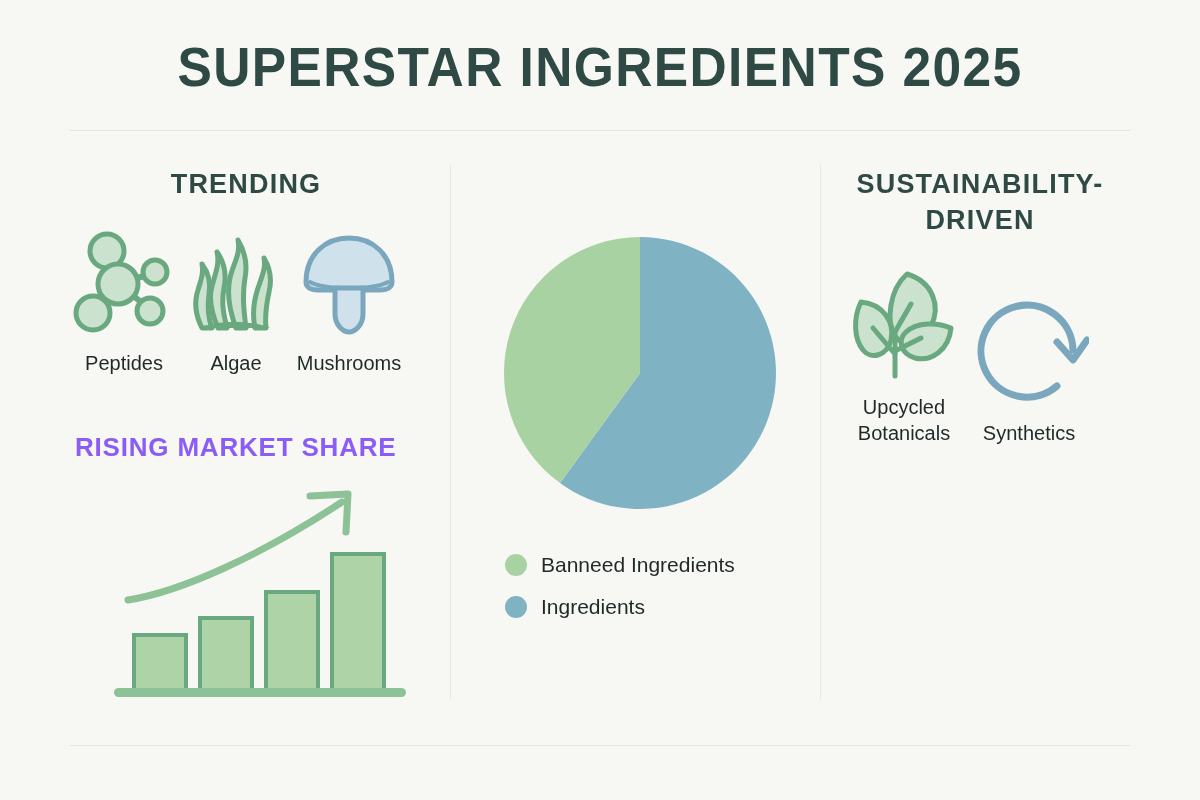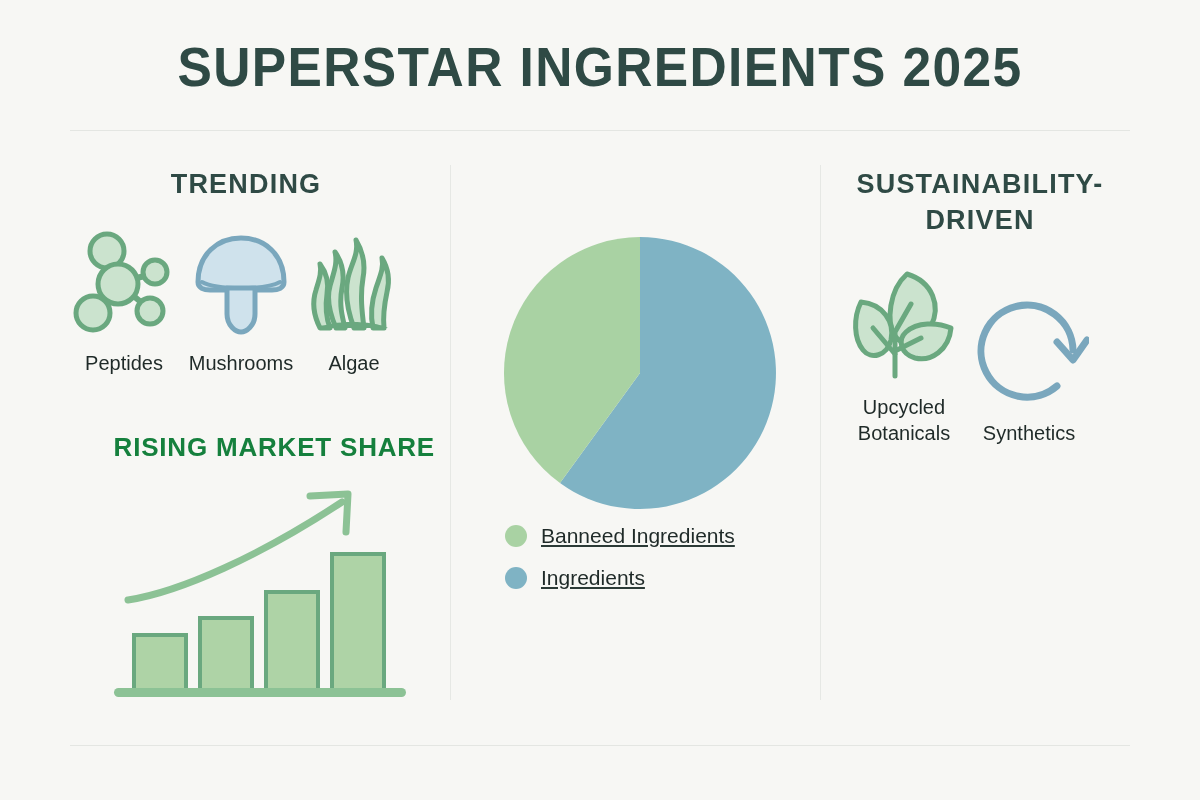--- a/index.html
+++ b/index.html
@@ -106,44 +106,43 @@
     text-align: center;
     white-space: pre-line;
   }
 
   
   .sub-head {
     position: absolute;
     left: 75px;
     top: 430px;
     width: 360px;
-    text-align: right;
+    text-align: left;
     font-size: 26px;
     line-height: 34px;
     font-weight: 700;
     letter-spacing: 0.8px;
-    color: #15803d;
+    color: #8b5cf6;
   }
   .bar-wrap {
     position: absolute;
     left: 110px;
     top: 480px;
   }
 
   
   .pie-wrap {
     position: absolute;
     left: 500px;
     top: 233px;
   }
   .legend {
     position: absolute;
     left: 505px;
-    top: 523px;
-    text-decoration: underline;
+    top: 552px;
   }
   .legend-item {
     display: flex;
     align-items: center;
     margin-bottom: 16px;
   }
   .legend-dot {
     width: 22px;
     height: 22px;
     border-radius: 50%;
@@ -203,43 +202,43 @@
             <circle cx="23" cy="85" r="17"></circle>
             <circle cx="80" cy="83" r="13"></circle>
           </g>
         </svg>
       </span>
       <span class="icon-label">Peptides</span>
     </div>
 
     <div class="icon-cell">
       <span class="glyph">
-        <svg width="110" height="110" viewBox="0 0 110 110">
-          <path d="M12 54 C12 26 32 10 55 10 C78 10 98 26 98 54 C98 60 92 62 86 62 L24 62 C18 62 12 60 12 54 Z" fill="#cfe2ec" stroke="#7aa7bd" stroke-width="5" stroke-linejoin="round"></path>
-          <path d="M16 54 C30 62 80 62 94 54" fill="none" stroke="#7aa7bd" stroke-width="4" stroke-linecap="round"></path>
-          <path d="M41 60 L41 86 C41 98 50 104 55 104 C60 104 69 98 69 86 L69 60 Z" fill="#cfe2ec" stroke="#7aa7bd" stroke-width="5" stroke-linejoin="round"></path>
-        </svg>
-      </span>
-      <span class="icon-label">Mushrooms</span>
-    </div>
-
-    <div class="icon-cell">
-      <span class="glyph">
         <svg width="100" height="110" viewBox="0 0 100 110">
           <g fill="#cbe3ce" stroke="#6aa87f" stroke-width="5" stroke-linejoin="round" stroke-linecap="round">
             <path d="M50 100 C44 84 40 68 44 50 C47 36 55 26 52 12 C58 22 62 34 59 50 C56 68 58 84 60 100 Z"></path>
             <path d="M32 100 C26 86 22 72 26 58 C29 46 34 36 31 24 C38 34 41 46 38 60 C35 76 38 88 41 100 Z"></path>
             <path d="M69 100 C66 86 68 72 72 60 C76 48 80 40 78 30 C84 40 86 52 83 64 C80 78 79 90 80 100 Z"></path>
             <path d="M16 100 C10 88 8 74 12 62 C15 52 18 44 16 36 C22 44 25 54 23 66 C21 80 23 92 26 100 Z"></path>
           </g>
           <path d="M14 100 C28 92 68 92 84 100 Z" fill="#6aa87f"></path>
         </svg>
       </span>
       <span class="icon-label">Algae</span>
     </div>
+
+    <div class="icon-cell">
+      <span class="glyph">
+        <svg width="110" height="110" viewBox="0 0 110 110">
+          <path d="M12 54 C12 26 32 10 55 10 C78 10 98 26 98 54 C98 60 92 62 86 62 L24 62 C18 62 12 60 12 54 Z" fill="#cfe2ec" stroke="#7aa7bd" stroke-width="5" stroke-linejoin="round"></path>
+          <path d="M16 54 C30 62 80 62 94 54" fill="none" stroke="#7aa7bd" stroke-width="4" stroke-linecap="round"></path>
+          <path d="M41 60 L41 86 C41 98 50 104 55 104 C60 104 69 98 69 86 L69 60 Z" fill="#cfe2ec" stroke="#7aa7bd" stroke-width="5" stroke-linejoin="round"></path>
+        </svg>
+      </span>
+      <span class="icon-label">Mushrooms</span>
+    </div>
   </div>
 
   <div class="sub-head">RISING MARKET SHARE</div>
 
   <div class="bar-wrap">
     <svg width="300" height="225" viewBox="0 0 300 225">
 
       <path d="M18 120 C70 112 150 76 232 22" fill="none" stroke="#8cc295" stroke-width="7" stroke-linecap="round"></path>
       <path d="M200 16 L238 14 L236 52" fill="none" stroke="#8cc295" stroke-width="7" stroke-linecap="round" stroke-linejoin="round"></path>
 

